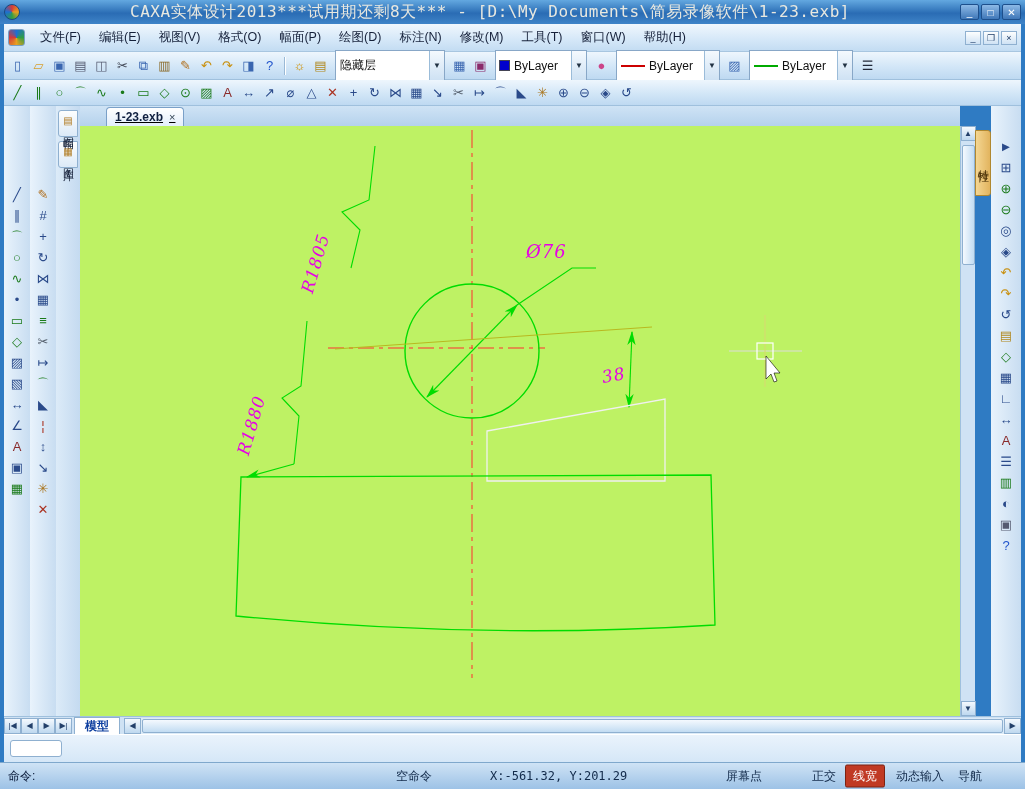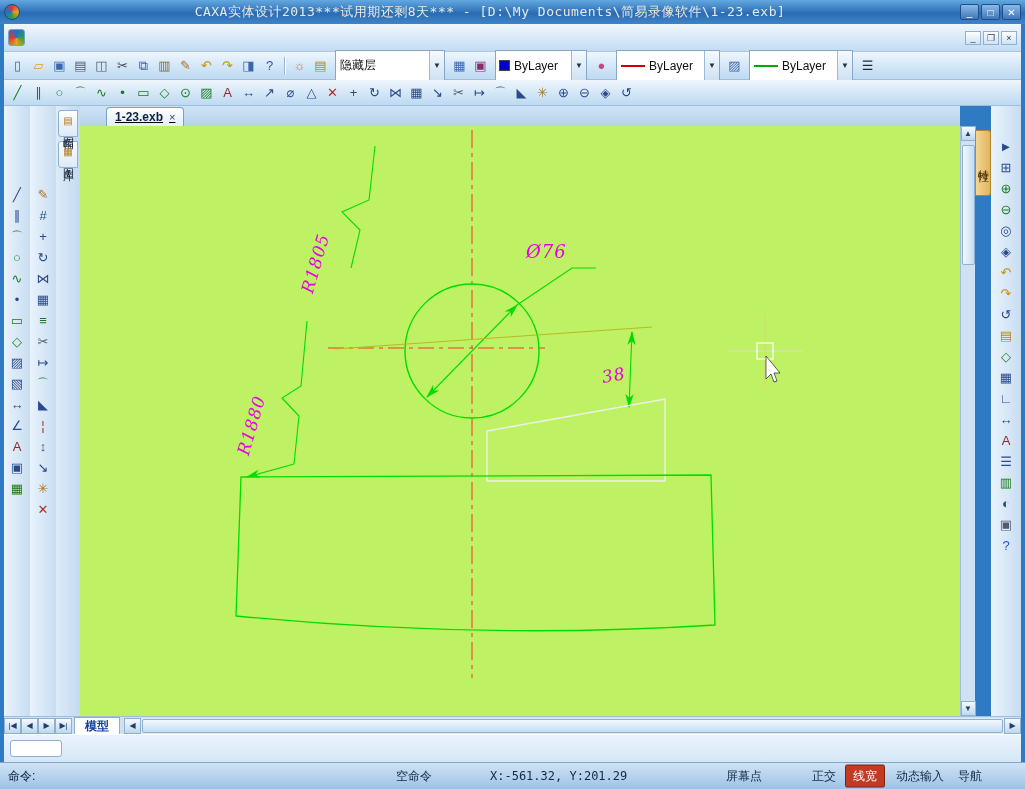--- a/index.html
+++ b/index.html
@@ -6,21 +6,21 @@
   html,body { width:1025px; height:789px; }
   body { font-family:"Liberation Sans",sans-serif; font-size:12px; }
   #app { position:relative; width:1025px; height:789px; background:#2f7bc3; overflow:hidden; }
 
   
   .titlebar { position:absolute; left:0; top:0; width:1025px; height:24px;
     background:linear-gradient(#63a8e0,#2a6cb4 55%,#3f84c8); display:flex; align-items:center; padding:0 4px; }
   .app-logo { width:16px; height:16px; border-radius:50%;
     background:conic-gradient(#d43a3a,#e8a020,#2f9e44,#1c6fd4,#d43a3a); border:1px solid #1a4a80; }
   .title-text { flex:1; text-align:center; font-family:"DejaVu Sans Mono",monospace;
-    font-size:13px; color:#e8e8e0; letter-spacing:0.5px; white-space:nowrap; overflow:hidden; }
+    font-size:16px; color:#e8e8e0; letter-spacing:0.5px; white-space:nowrap; overflow:hidden; }
   .winbtns { display:flex; gap:2px; }
   .winbtn { width:19px; height:16px; display:flex; align-items:center; justify-content:center;
     font-size:10px; color:#fff; background:linear-gradient(#8db9e6,#3f77b8); border:1px solid #1d4f8c; border-radius:2px; }
 
   
   .menubar { position:absolute; left:4px; top:24px; width:1017px; height:28px;
     background:linear-gradient(#f0f7fd,#d4e7f8 60%,#c3dcf2); display:flex; align-items:center; padding:0 4px;
     border-bottom:1px solid #a8c6e0; }
   .menu-logo { width:17px; height:17px; border-radius:3px; margin-right:6px;
     background:conic-gradient(#1c6fd4,#2f9e44,#e8a020,#d43a3a,#1c6fd4); border:1px solid #7aa0c4; }
@@ -129,20 +129,33 @@
     <div class="title-text">CAXA实体设计2013***试用期还剩8天*** - [D:\My Documents\简易录像软件\1-23.exb]</div>
     <div class="winbtns">
       <div class="winbtn">_</div>
       <div class="winbtn">□</div>
       <div class="winbtn">✕</div>
     </div>
   </div>
 
   <div class="menubar">
     <div class="menu-logo"></div>
+    <div class="menu-items">
+        <div class="menu-item">文件(F)</div>
+        <div class="menu-item">编辑(E)</div>
+        <div class="menu-item">视图(V)</div>
+        <div class="menu-item">格式(O)</div>
+        <div class="menu-item">幅面(P)</div>
+        <div class="menu-item">绘图(D)</div>
+        <div class="menu-item">标注(N)</div>
+        <div class="menu-item">修改(M)</div>
+        <div class="menu-item">工具(T)</div>
+        <div class="menu-item">窗口(W)</div>
+        <div class="menu-item">帮助(H)</div>
+      </div>
     <div class="mdi-btns">
       <div class="mdi-btn">_</div>
       <div class="mdi-btn">❐</div>
       <div class="mdi-btn">×</div>
     </div>
   </div>
 
   <div class="toolbar" id="toolbar-main">
     <div class="icon-row">
         <div class="tbicon" style="color: rgb(58, 102, 176);">▯</div>

